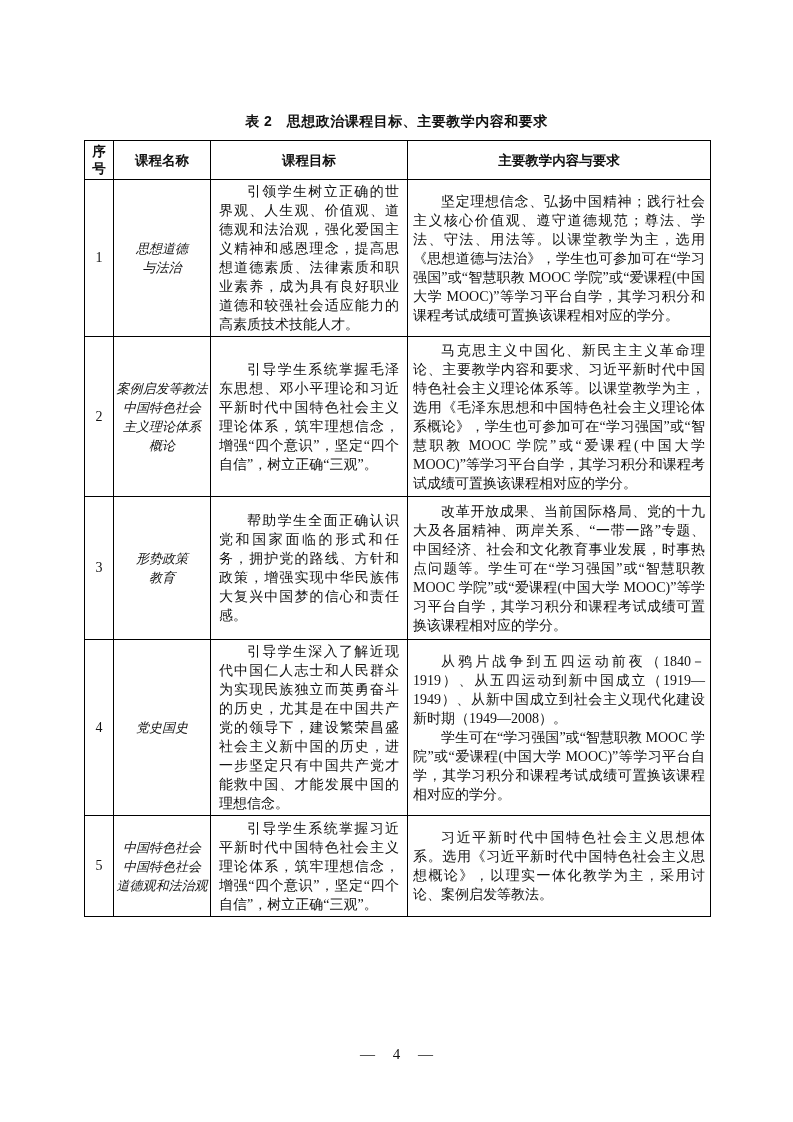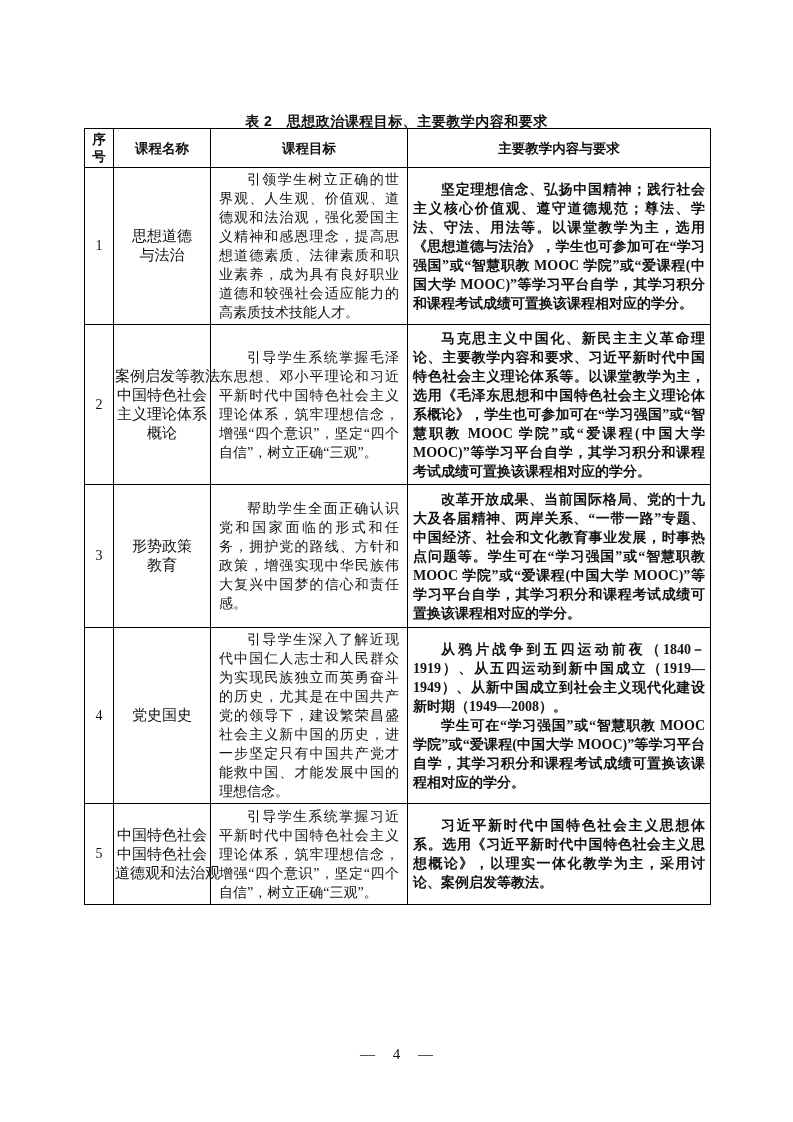--- a/index.html
+++ b/index.html
@@ -12,21 +12,21 @@
   .page{
     position:absolute;inset:0;background:#fff;overflow:hidden;
   }
   .doc-title{
     position:absolute;top:113px;left:0;width:793px;
     text-align:center;
     font-family:"Liberation Sans","DejaVu Sans",sans-serif;
     font-weight:bold;font-size:14px;letter-spacing:0.5px;
   }
   table.course-table{
-    position:absolute;top:128px;left:84px;
+    position:absolute;top:140px;left:84px;
     width:626px;
     border-collapse:collapse;table-layout:fixed;
   }
   .course-table col.c1{width:29px;}
   .course-table col.c2{width:97px;}
   .course-table col.c3{width:197px;}
   .course-table col.c4{width:303px;}
   .course-table th,.course-table td{
     border:1.5px solid #000;
     vertical-align:middle;
@@ -34,25 +34,25 @@
   .course-table th{
     font-family:"Liberation Sans","DejaVu Sans",sans-serif;
     font-weight:bold;font-size:13.5px;line-height:17px;
     height:36px;text-align:center;padding:1px 2px;
   }
   td.no-cell{
     text-align:center;font-size:14px;
     font-family:"Liberation Serif","DejaVu Serif",serif;
   }
   td.course-cell{
-    text-align:center;font-size:15px;line-height:19px;padding:2px 1px;
+    text-align:center;font-size:13px;line-height:19px;padding:2px 1px;font-style:italic;
   }
   .course-line{white-space:nowrap;}
   td.obj-cell{padding:2px 8px;}
-  td.content-cell{padding:2px 5px;font-weight:bold;}
+  td.content-cell{padding:2px 5px;}
   p.para{
     margin:0;text-indent:2em;text-align:justify;
     font-size:14px;line-height:19px;
   }
   
   tbody tr:nth-child(1) td{height:151px;}
   tbody tr:nth-child(2) td{height:155px;}
   tbody tr:nth-child(3) td{height:138px;}
   tbody tr:nth-child(4) td{height:170px;}
   tbody tr:nth-child(5) td{height:96px;}

